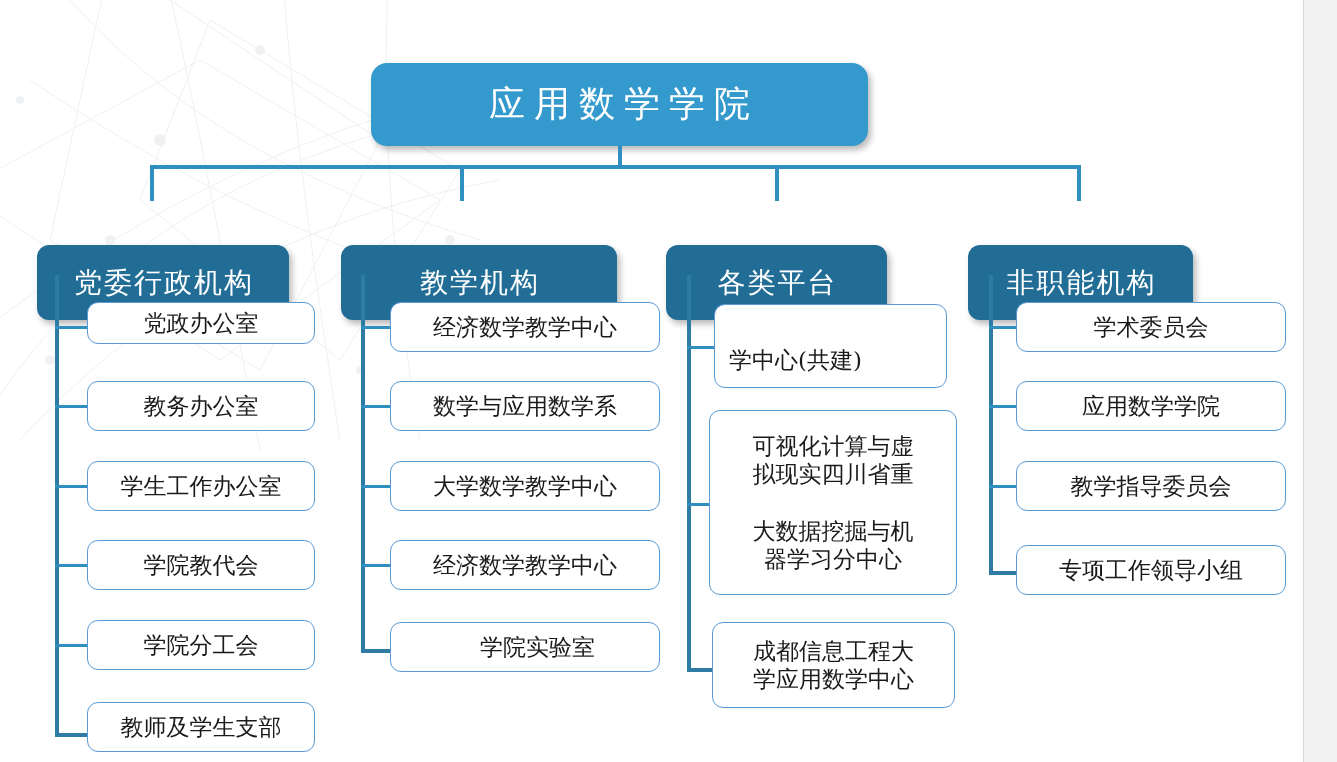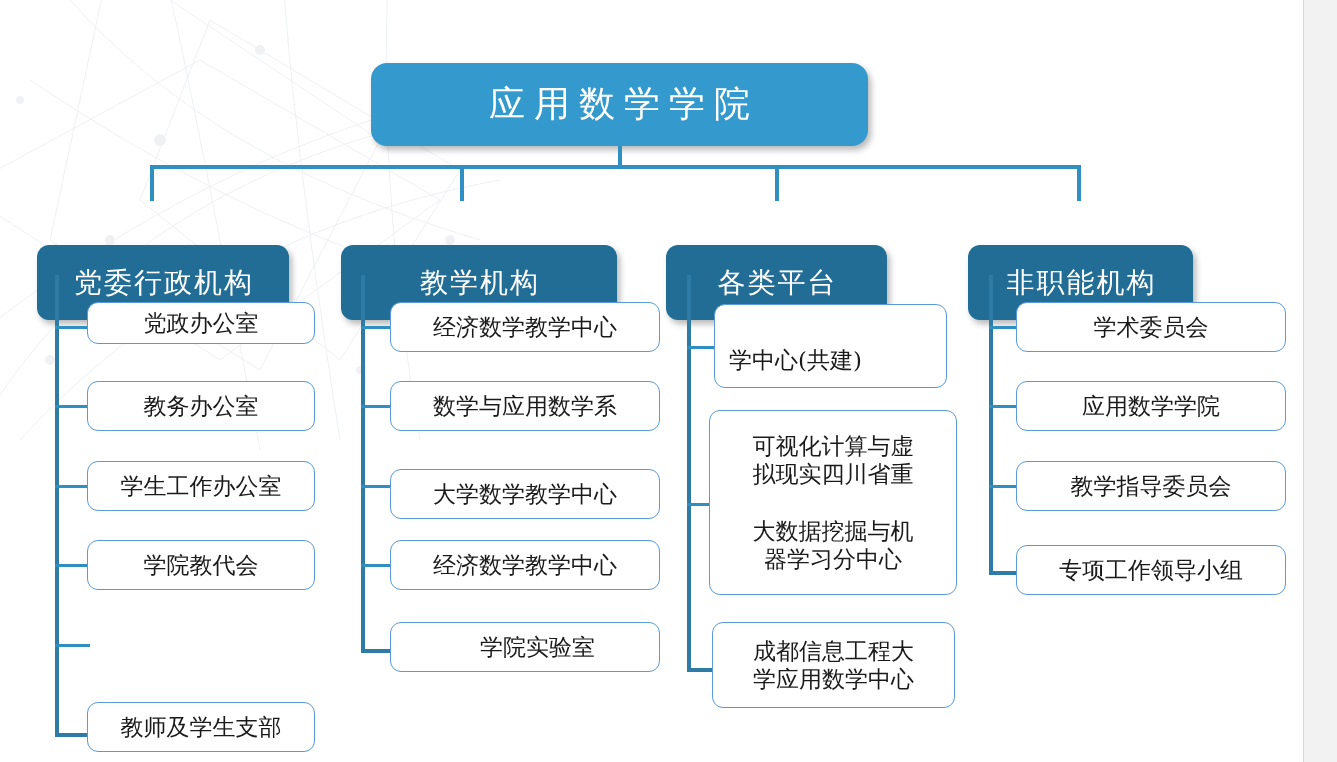--- a/index.html
+++ b/index.html
@@ -172,35 +172,36 @@
   <div class="conn conn-h" style="left:55px; top:326px; width:35px;"></div>
   <div class="conn conn-h" style="left:55px; top:405px; width:35px;"></div>
   <div class="conn conn-h" style="left:55px; top:485px; width:35px;"></div>
   <div class="conn conn-h" style="left:55px; top:564px; width:35px;"></div>
   <div class="conn conn-h" style="left:55px; top:644px; width:35px;"></div>
 
   <div class="node node-leaf" style="left:87px; top:302px; width:228px; height:42px;">党政办公室</div>
   <div class="node node-leaf" style="left:87px; top:381px; width:228px; height:50px;">教务办公室</div>
   <div class="node node-leaf" style="left:87px; top:461px; width:228px; height:50px;">学生工作办公室</div>
   <div class="node node-leaf" style="left:87px; top:540px; width:228px; height:50px;">学院教代会</div>
+  <div class="node node-leaf" style="left:87px; top:620px; width:228px; height:50px;">学院分工会</div>
   <div class="node node-leaf" style="left:87px; top:702px; width:228px; height:50px;">教师及学生支部</div>
 
   <div class="node node-branch" style="left:341px; top:200px; width:276px; height:75px;">教学机构</div>
 
   <div class="trunk trunk-v" style="left:361px; top:275px; height:378px;"></div>
   <div class="trunk trunk-h" style="left:361px; top:649px; width:32px;"></div>
 
   <div class="conn conn-h" style="left:361px; top:326px; width:32px;"></div>
   <div class="conn conn-h" style="left:361px; top:405px; width:32px;"></div>
   <div class="conn conn-h" style="left:361px; top:485px; width:32px;"></div>
   <div class="conn conn-h" style="left:361px; top:564px; width:32px;"></div>
 
   <div class="node node-leaf" style="left:390px; top:302px; width:270px; height:50px;">经济数学教学中心</div>
   <div class="node node-leaf" style="left:390px; top:381px; width:270px; height:50px;">数学与应用数学系</div>
-  <div class="node node-leaf" style="left:390px; top:461px; width:270px; height:50px;margin-top:8px;">大学数学教学中心</div>
+  <div class="node node-leaf" style="left:390px; top:461px; width:270px; height:50px;">大学数学教学中心</div>
   <div class="node node-leaf" style="left:390px; top:540px; width:270px; height:50px;">经济数学教学中心</div>
   <div class="node node-leaf" style="left:390px; top:622px; width:270px; height:50px;padding-left:31px;">学院实验室</div>
 
   <div class="node node-branch" style="left:666px; top:200px; width:221px; height:75px;">各类平台</div>
 
   <div class="trunk trunk-v" style="left:687px; top:275px; height:397px;"></div>
   <div class="trunk trunk-h" style="left:687px; top:668px; width:30px;"></div>
 
   <div class="conn conn-h" style="left:687px; top:346px; width:30px;"></div>
   <div class="conn conn-h" style="left:687px; top:503px; width:30px;"></div>

